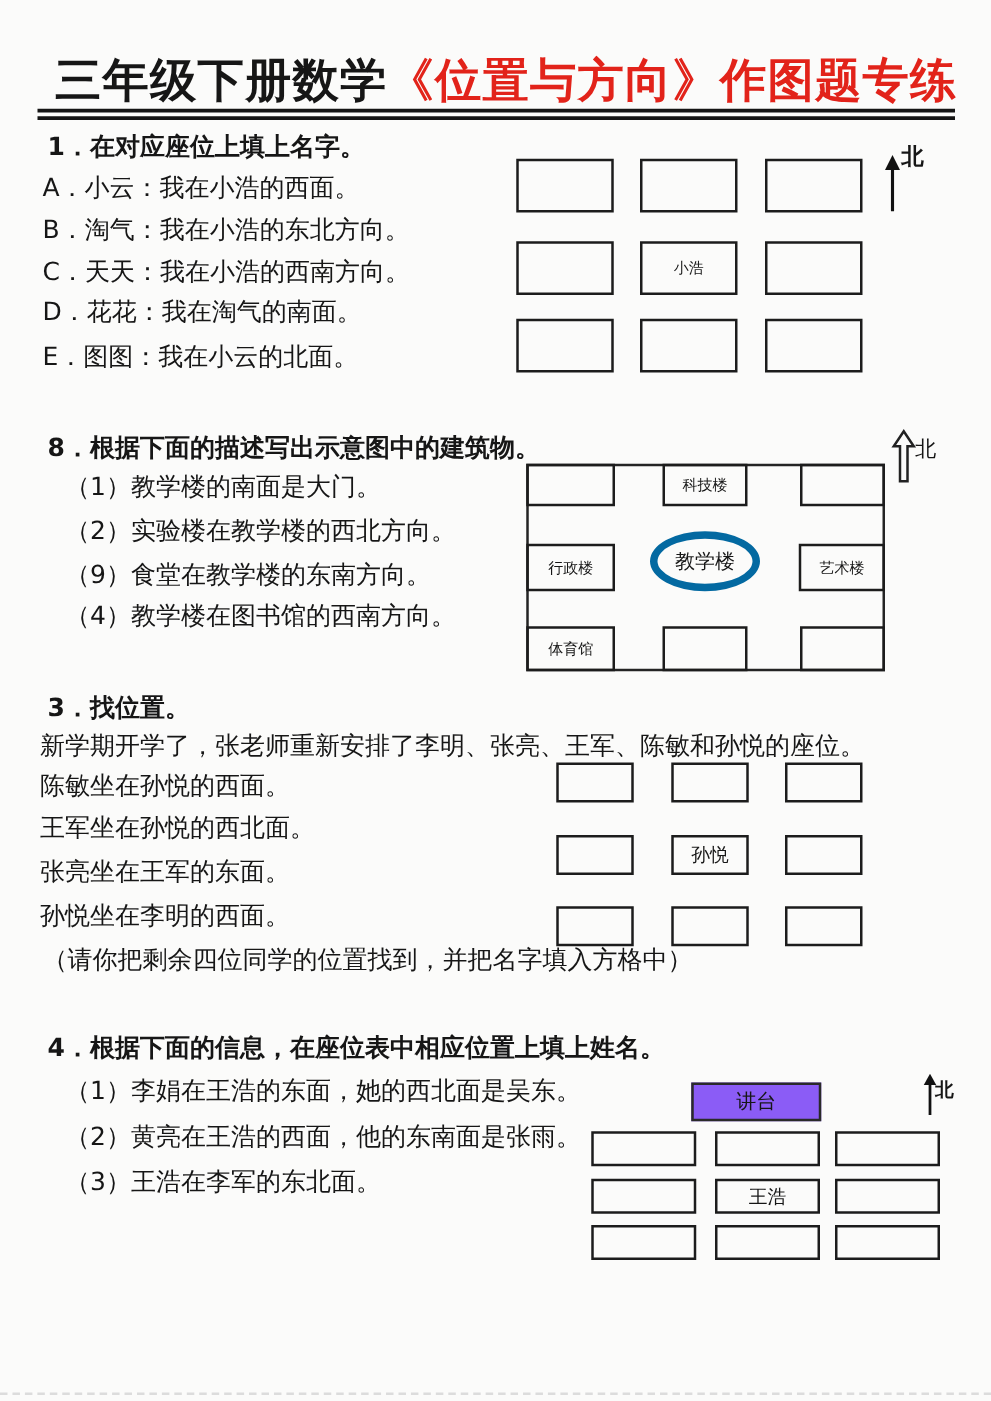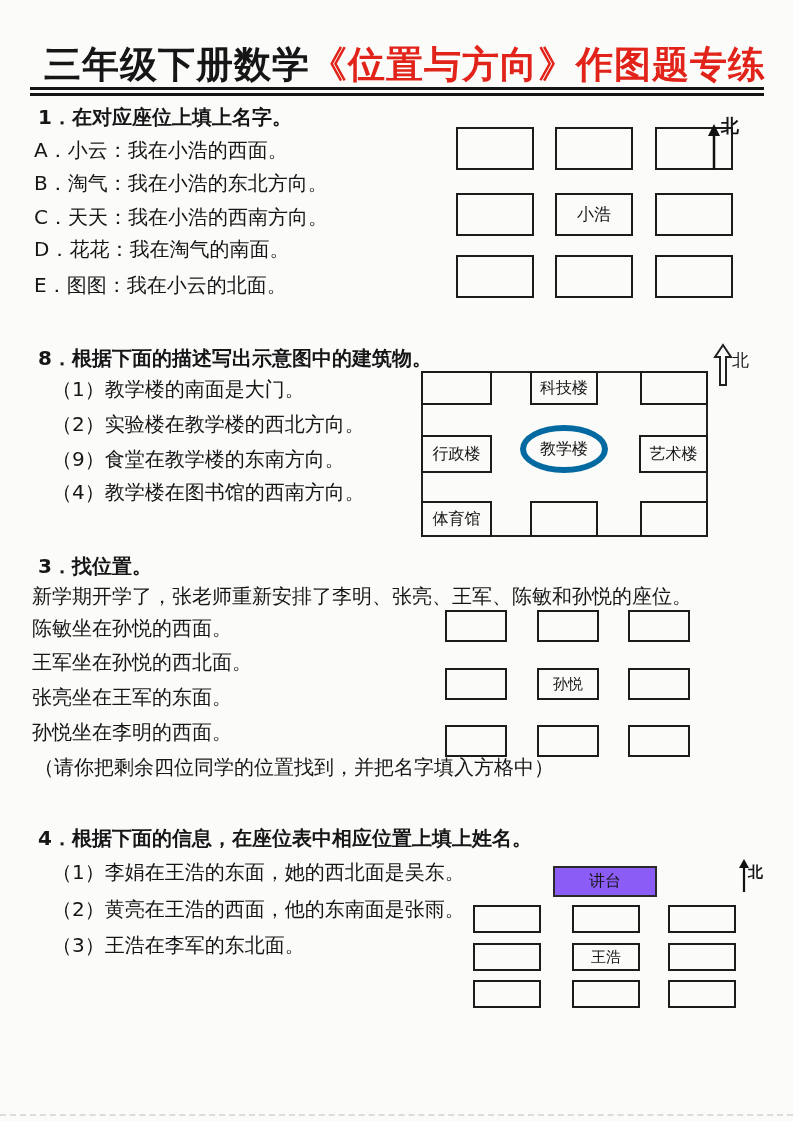--- a/index.html
+++ b/index.html
@@ -11,25 +11,25 @@
   .abs{position:absolute;}
   .t{position:absolute;white-space:nowrap;font-size:20px;line-height:1.15;color:#161616;}
   .bold{font-weight:bold;}
   .title{position:absolute;left:44px;top:40px;font-size:37px;font-weight:bold;white-space:nowrap;letter-spacing:1px;}
   .title .red{color:#e2231a;}
   .title-rule{position:absolute;left:30px;top:87px;width:734px;height:3px;
     border-top:3px solid #141414;border-bottom:3px solid #141414;}
   .grid{position:absolute;}
   .box{position:absolute;box-sizing:border-box;border:2.5px solid #1c1c1c;background:transparent;
     display:flex;align-items:center;justify-content:center;white-space:nowrap;}
-  .s1{width:78px;height:43px;font-size:17px;margin-left:43px;}
+  .s1{width:78px;height:43px;font-size:12px;}
   .s3{width:62px;height:32px;font-size:15px;}
-  .s4{width:68px;height:28px;font-size:15px;text-align:right;}
+  .s4{width:84px;height:28px;font-size:15px;text-align:right;}
   .map{position:absolute;box-sizing:border-box;border:2px solid #242424;}
-  .mb{border-width:2px;font-size:16px;}
+  .mb{border-width:2px;font-size:12px;}
   .ellipse{position:absolute;box-sizing:border-box;border:6px solid #0369a1;border-radius:50%;
     display:flex;align-items:center;justify-content:center;font-size:16px;}
   .podium{background:#8b5cf6;font-size:16px;border-color:#2a2a2a;}
   .north{font-weight:bold;}
   .bottom-dash{position:absolute;left:0;top:1114px;width:793px;border-top:2px dashed #dcdcdc;}
 </style>
 </head>
 <body>
 
 <div class="title"><span>三年级下册数学</span><span class="red">《位置与方向》作图题专练</span></div>

